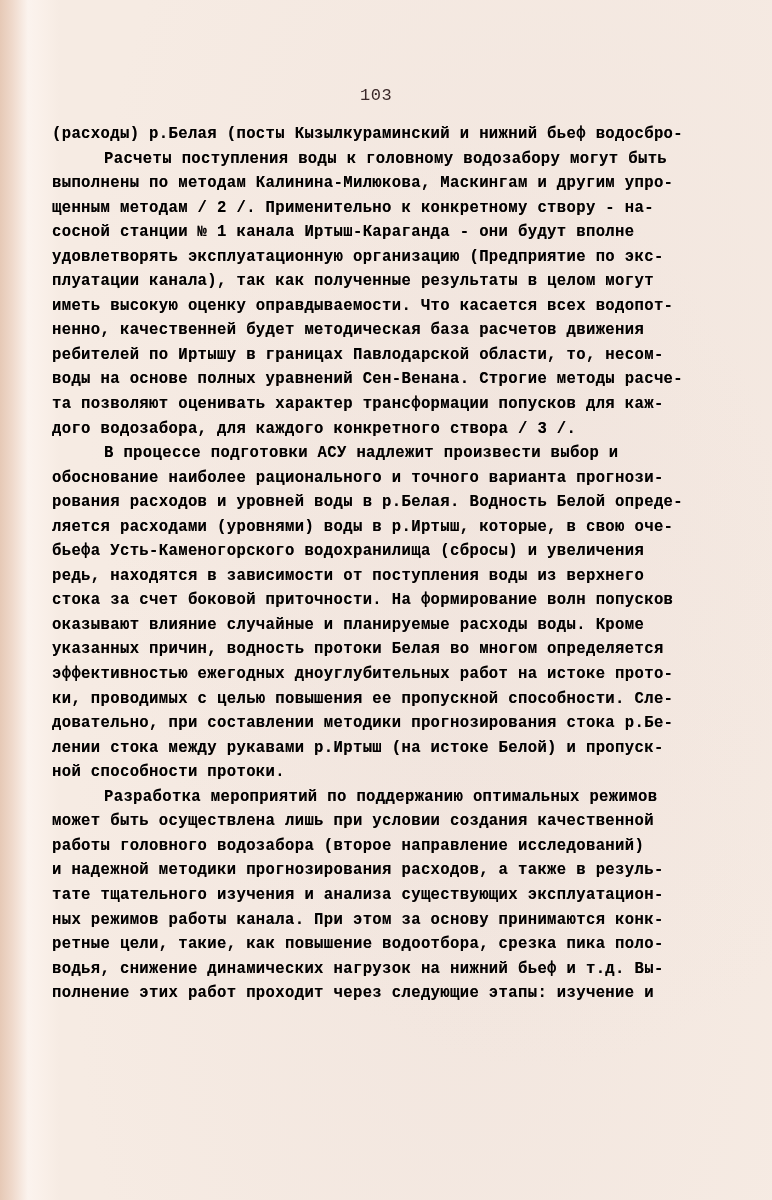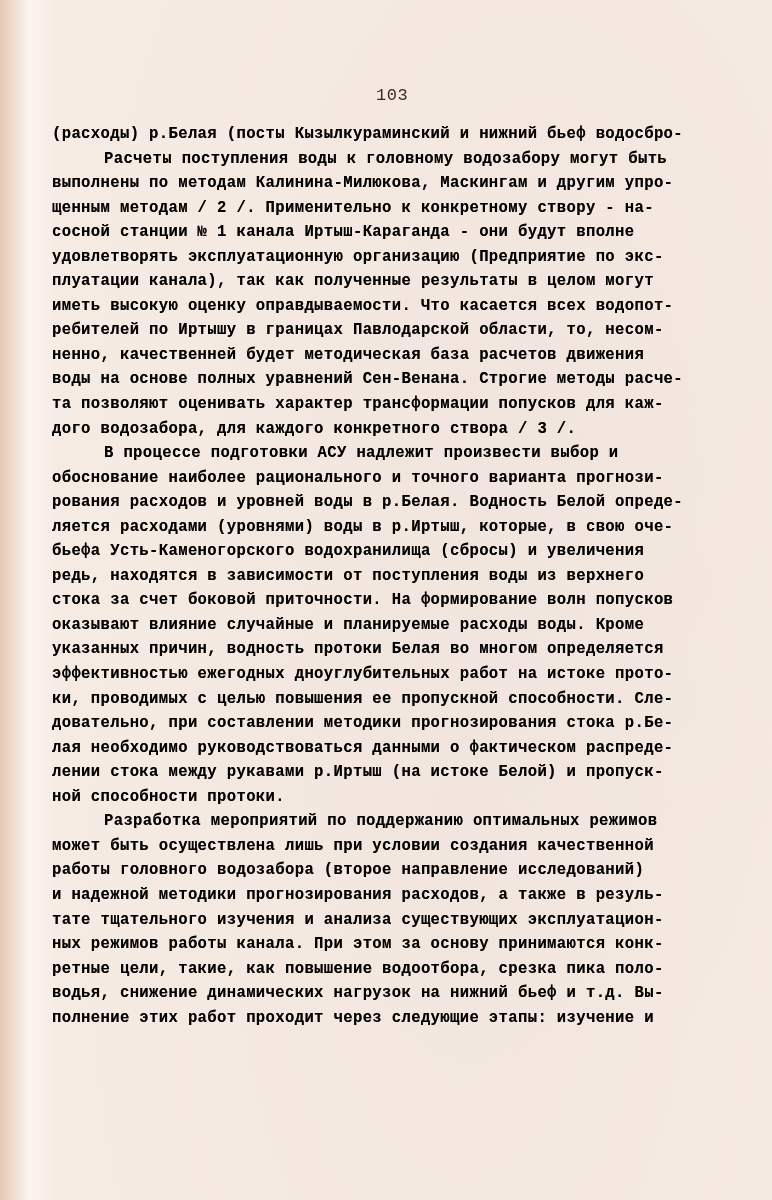--- a/index.html
+++ b/index.html
@@ -24,21 +24,21 @@
     .bleed {
       position: absolute;
       left: 0; top: 0; right: 0; bottom: 0;
       background:
         radial-gradient(ellipse at 70% 30%, rgba(230,215,210,0.25), rgba(0,0,0,0) 60%),
         radial-gradient(ellipse at 60% 75%, rgba(230,215,210,0.25), rgba(0,0,0,0) 60%);
     }
     .page-number {
       position: absolute;
       top: 86px;
-      left: 376px;
+      left: 360px;
       font-size: 17px;
       letter-spacing: 0.5px;
       color: #3a2828;
     }
     .text-block {
       position: absolute;
       left: 52px;
       top: 122px;
       width: 700px;
     }
@@ -67,38 +67,37 @@
 
 <div class="text-block" id="text-block">
     <div class="line">(расходы) р.Белая (посты Кызылкураминский и нижний бьеф водосбро-</div>
     <div class="line indent">Расчеты поступления воды к головному водозабору могут быть</div>
     <div class="line">выполнены по методам Калинина-Милюкова, Маскингам и другим упро-</div>
     <div class="line">щенным методам / 2 /. Применительно к конкретному створу - на-</div>
     <div class="line">сосной станции № 1 канала Иртыш-Караганда - они будут вполне</div>
     <div class="line">удовлетворять эксплуатационную организацию (Предприятие по экс-</div>
     <div class="line">плуатации канала), так как полученные результаты в целом могут</div>
     <div class="line">иметь высокую оценку оправдываемости. Что касается всех водопот-</div>
+    <div class="line">ненно, качественней будет методическая база расчетов движения</div>
     <div class="line">ребителей по Иртышу в границах Павлодарской области, то, несом-</div>
-    <div class="line">ненно, качественней будет методическая база расчетов движения</div>
     <div class="line">воды на основе полных уравнений Сен-Венана. Строгие методы расче-</div>
     <div class="line">та позволяют оценивать характер трансформации попусков для каж-</div>
     <div class="line">дого водозабора, для каждого конкретного створа / 3 /.</div>
     <div class="line indent">В процессе подготовки АСУ надлежит произвести выбор и</div>
     <div class="line">обоснование наиболее рационального и точного варианта прогнози-</div>
     <div class="line">рования расходов и уровней воды в р.Белая. Водность Белой опреде-</div>
     <div class="line">ляется расходами (уровнями) воды в р.Иртыш, которые, в свою оче-</div>
     <div class="line">бьефа Усть-Каменогорского водохранилища (сбросы) и увеличения</div>
     <div class="line">редь, находятся в зависимости от поступления воды из верхнего</div>
     <div class="line">стока за счет боковой приточности. На формирование волн попусков</div>
     <div class="line">оказывают влияние случайные и планируемые расходы воды. Кроме</div>
     <div class="line">указанных причин, водность протоки Белая во многом определяется</div>
     <div class="line">эффективностью ежегодных дноуглубительных работ на истоке прото-</div>
     <div class="line">ки, проводимых с целью повышения ее пропускной способности. Сле-</div>
     <div class="line">довательно, при составлении методики прогнозирования стока р.Бе-</div>
-    <div class="line">лая необходимо руководствоваться данными о фактическом распреде-</div>
     <div class="line">лении стока между рукавами р.Иртыш (на истоке Белой) и пропуск-</div>
     <div class="line">ной способности протоки.</div>
     <div class="line indent">Разработка мероприятий по поддержанию оптимальных режимов</div>
     <div class="line">может быть осуществлена лишь при условии создания качественной</div>
     <div class="line">работы головного водозабора (второе направление исследований)</div>
     <div class="line">и надежной методики прогнозирования расходов, а также в резуль-</div>
     <div class="line">тате тщательного изучения и анализа существующих эксплуатацион-</div>
     <div class="line">ных режимов работы канала. При этом за основу принимаются конк-</div>
     <div class="line">ретные цели, такие, как повышение водоотбора, срезка пика поло-</div>
     <div class="line">водья, снижение динамических нагрузок на нижний бьеф и т.д. Вы-</div>

